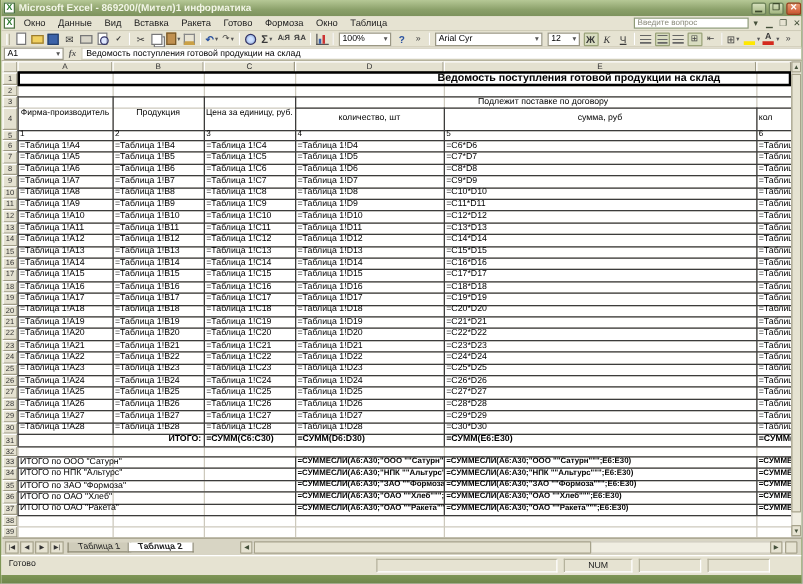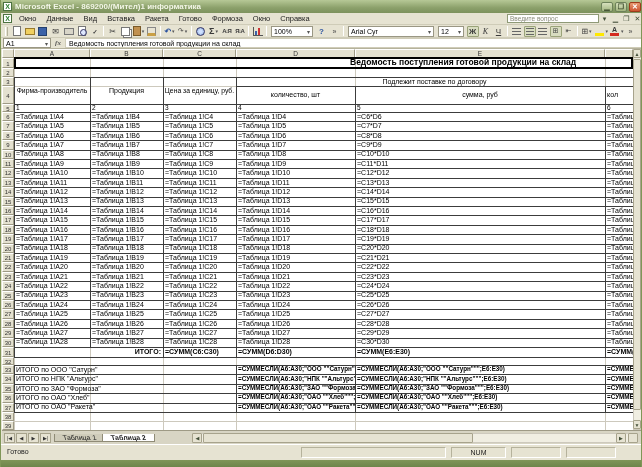--- a/index.html
+++ b/index.html
@@ -120,21 +120,21 @@
   <div class="menubar">
     <span class="xl-ico" style="margin:0 2px;">X</span>
     <span class="mitem">Окно</span>
     <span class="mitem">Данные</span>
     <span class="mitem">Вид</span>
     <span class="mitem">Вставка</span>
     <span class="mitem">Ракета</span>
     <span class="mitem">Готово</span>
     <span class="mitem">Формоза</span>
     <span class="mitem">Окно</span>
-    <span class="mitem">Справка</span>
+    <span class="mitem">Таблица</span>
     <span class="tspacer"></span>
     <span class="qbox">Введите вопрос</span>
     <span class="smallctl">▾</span>
     <span class="smallctl">▁</span>
     <span class="smallctl">❐</span>
     <span class="smallctl">✕</span>
   </div>
 
   <div class="toolbar" id="toolbar">
     <span class="grip"></span>

